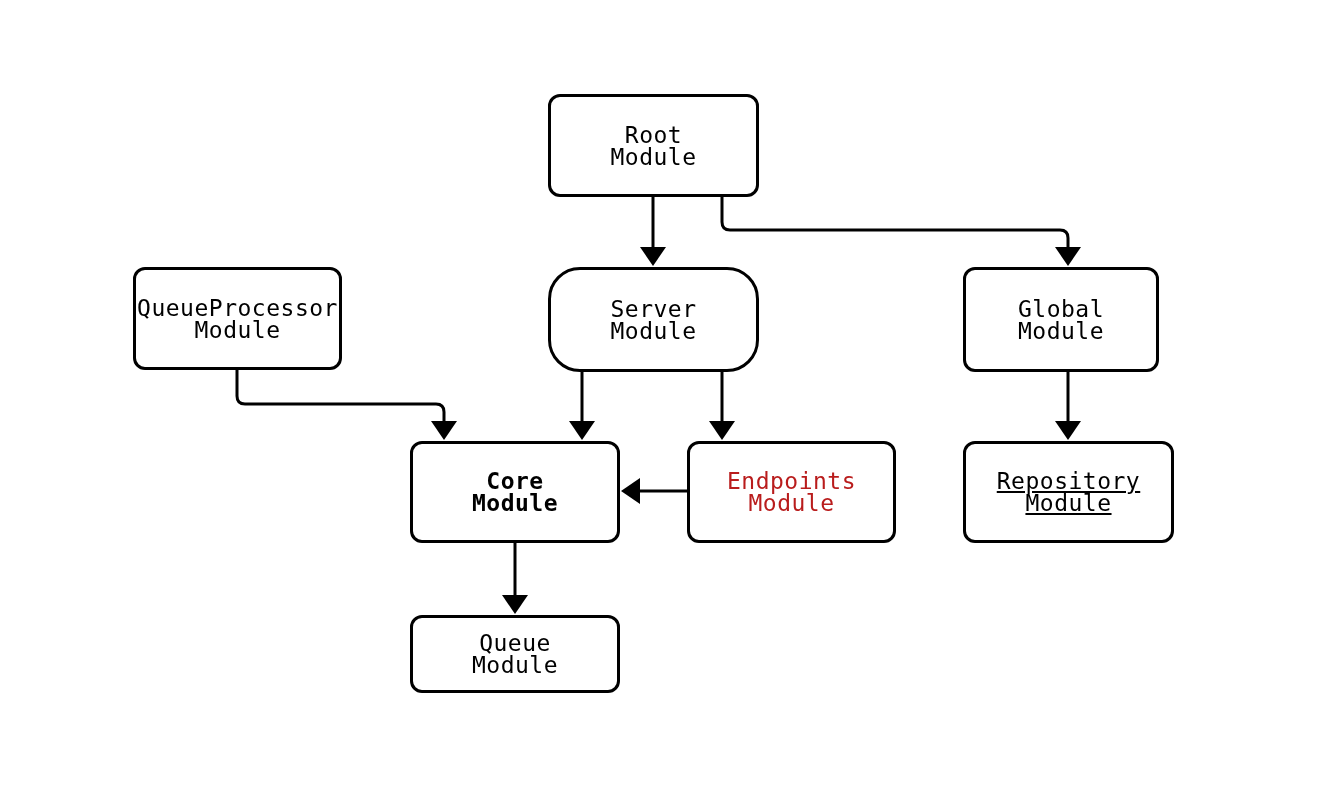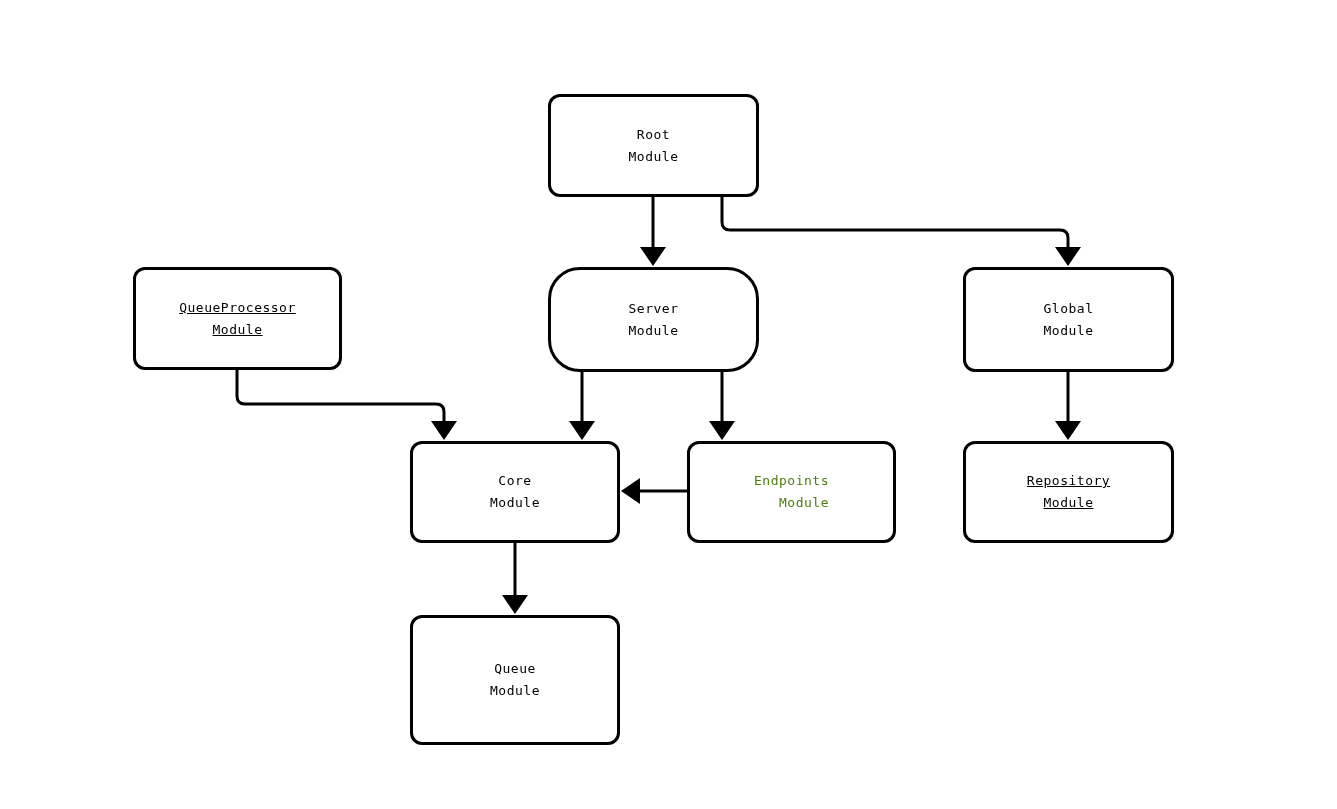--- a/index.html
+++ b/index.html
@@ -31,21 +31,21 @@
     border-radius: 12px;
     background: #ffffff;
     display: flex;
     flex-direction: column;
     align-items: center;
     justify-content: center;
     z-index: 2;
   }
   .node-label {
     font-family: "DejaVu Sans Mono", "Liberation Mono", monospace;
-    font-size: 13px;
+    font-size: 23px;
     line-height: 22px;
     color: #000000;
     text-align: center;
     white-space: pre;
     letter-spacing: 0.5px;
   }
 </style>
 </head>
 <body>
 
@@ -85,42 +85,42 @@
         <polygon points="502,595 528,595 515,614" fill="#000000"></polygon>
       </g>
     </svg>
 
   <div id="node-layer">
       <div class="node" style="left: 548px; top: 94px; width: 211px; height: 103px; border-color: rgb(0, 0, 0);">
         <div class="node-label" style="color: rgb(0, 0, 0);">Root
 Module</div>
       </div>
       <div class="node" style="left: 133px; top: 267px; width: 209px; height: 103px; border-color: rgb(0, 0, 0);">
-        <div class="node-label" style="color: rgb(0, 0, 0); text-decoration: underline;">QueueProcessor
+        <div class="node-label" style="color: rgb(0, 0, 0);">QueueProcessor
 Module</div>
       </div>
       <div class="node" style="left: 548px; top: 267px; width: 211px; height: 105px; border-color: rgb(0, 0, 0); border-radius: 32px;">
         <div class="node-label" style="color: rgb(0, 0, 0);">Server
 Module</div>
       </div>
-      <div class="node" style="left: 963px; top: 267px; width: 211px; height: 105px; border-color: rgb(0, 0, 0);">
+      <div class="node" style="left: 963px; top: 267px; width: 196px; height: 105px; border-color: rgb(0, 0, 0);">
         <div class="node-label" style="color: rgb(0, 0, 0);">Global
 Module</div>
       </div>
-      <div class="node" style="left: 410px; top: 441px; width: 210px; height: 102px; border-color: rgb(0, 0, 0);">
+      <div class="node" style="left: 410px; top: 441px; width: 210px; height: 102px; border-color: rgb(0, 0, 0); font-weight: bold;">
         <div class="node-label" style="color: rgb(0, 0, 0);">Core
 Module</div>
       </div>
       <div class="node" style="left: 687px; top: 441px; width: 209px; height: 102px; border-color: rgb(0, 0, 0);">
-        <div class="node-label" style="color: #4d7c0f; text-align: right;">Endpoints
+        <div class="node-label" style="color: #b91c1c;">Endpoints
 Module</div>
       </div>
       <div class="node" style="left: 963px; top: 441px; width: 211px; height: 102px; border-color: rgb(0, 0, 0);">
         <div class="node-label" style="color: rgb(0, 0, 0); text-decoration: underline;">Repository
 Module</div>
       </div>
-      <div class="node" style="left: 410px; top: 615px; width: 210px; height: 130px; border-color: rgb(0, 0, 0);">
+      <div class="node" style="left: 410px; top: 615px; width: 210px; height: 78px; border-color: rgb(0, 0, 0);">
         <div class="node-label" style="color: rgb(0, 0, 0);">Queue
 Module</div>
       </div>
     </div>
 
 </div>
 
 </body></html>

